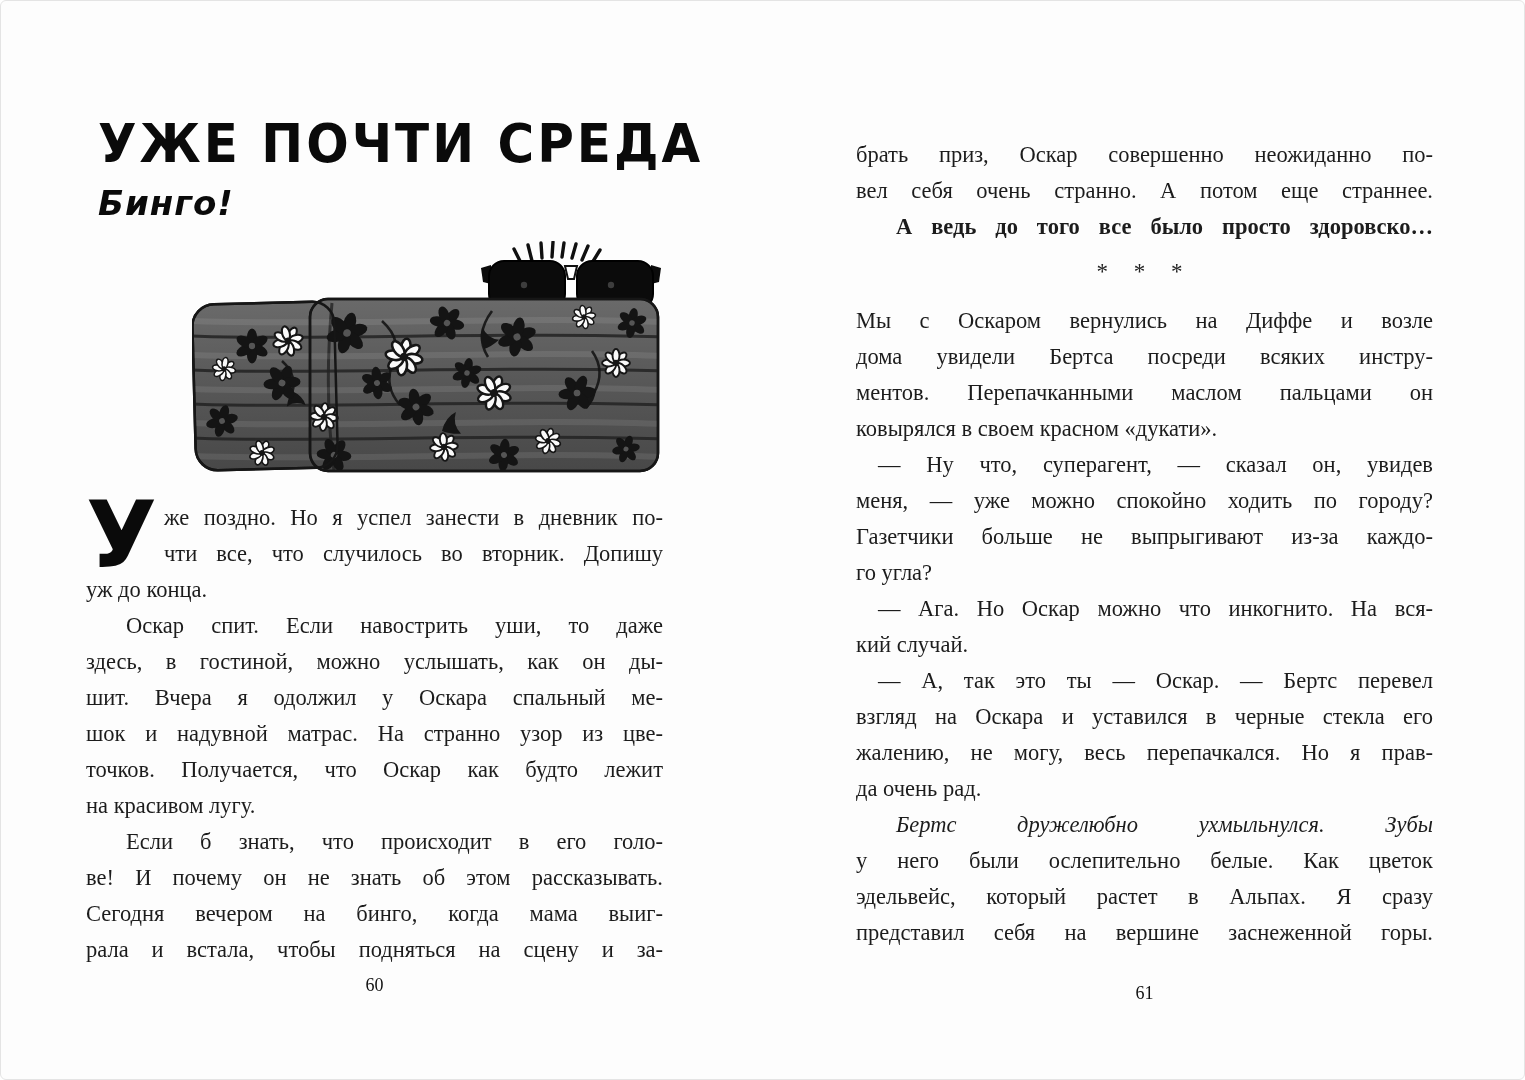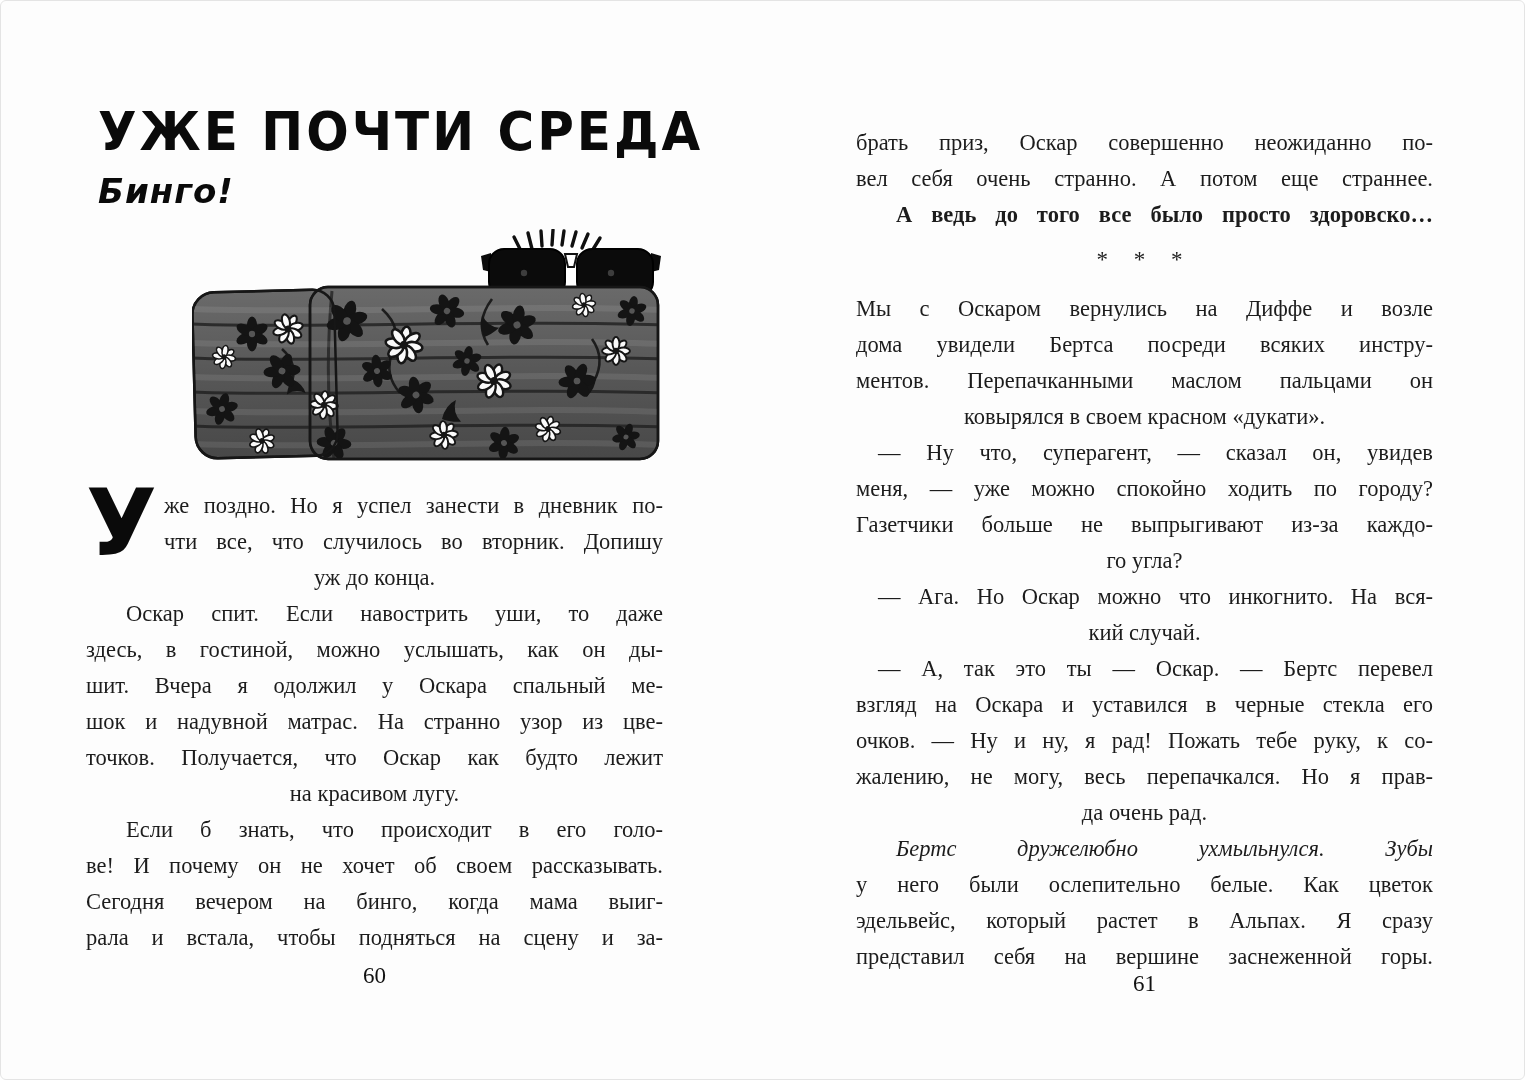--- a/index.html
+++ b/index.html
@@ -1,49 +1,49 @@
 <!DOCTYPE html>
 <html><head>
 <meta charset="utf-8">
 <style>
   html,body{margin:0;padding:0;background:#ffffff;}
   .spread{
     position:relative;width:1525px;height:1080px;background:#fdfdfd;
     border:1px solid #e4e4e4;border-radius:6px;box-sizing:border-box;overflow:hidden;
     font-family:"Liberation Serif",serif;color:#1c1c1c;
   }
-  .page{position:absolute;top:0;height:924px;width:577px;}
+  .page{position:absolute;top:12px;height:924px;width:577px;}
   .page-left{left:85px;}
   .page-right{left:855px;margin-top:8px;}
   .chapter-title{
     position:absolute;top:104px;left:12px;
     font-family:"DejaVu Sans",sans-serif;font-weight:bold;font-size:50px;line-height:1;
     letter-spacing:3px;color:#0a0a0a;white-space:nowrap;transform:scaleY(1.06);transform-origin:left top;
   }
   .chapter-subtitle{
     position:absolute;top:170px;left:12px;
     font-family:"DejaVu Sans",sans-serif;font-weight:bold;font-style:italic;
     font-size:34px;color:#0a0a0a;letter-spacing:1px;
   }
   .illustration{position:absolute;top:228px;left:106px;width:470px;height:235px;}
   .textcol{position:absolute;left:0;width:577px;font-size:22.5px;line-height:36px;}
   .textcol-left{top:487px;}
   .textcol-right{top:116px;}
-  .bl{text-align:center;min-height:36px;}
+  .bl{text-align:left;min-height:36px;}
   .jl{text-align:justify;text-align-last:justify;}
   .ctr{text-align:center;text-align-last:center;letter-spacing:10px;font-size:23px;
        margin:9px 0 13px;color:#222;}
   .dropcap{
     float:left;height:68px;width:66px;margin:4px 12px 0 0;
     font-family:"DejaVu Sans",sans-serif;font-weight:bold;font-size:92px;line-height:64px;
     color:#0a0a0a;text-align:left;
   }
   .pagenum{
     position:absolute;top:962px;left:0;width:577px;text-align:center;
-    font-size:23px;color:#111;
+    font-size:18px;color:#111;
   }
 </style>
 </head>
 <body>
 
 <div class="spread">
 
   <div class="page page-left">
     <div class="chapter-title">УЖЕ ПОЧТИ СРЕДА</div>
     <div class="chapter-subtitle">Бинго!</div>
@@ -179,21 +179,21 @@
     <div class="bl jl">же поздно. Но я успел занести в дневник по-</div>
         <div class="bl jl">чти все, что случилось во вторник. Допишу</div>
         <div class="bl">уж до конца.</div>
         <div class="bl jl" style="text-indent: 40px;">Оскар спит. Если навострить уши, то даже</div>
         <div class="bl jl">здесь, в гостиной, можно услышать, как он ды-</div>
         <div class="bl jl">шит. Вчера я одолжил у Оскара спальный ме-</div>
         <div class="bl jl">шок и надувной матрас. На странно узор из цве-</div>
         <div class="bl jl">точков. Получается, что Оскар как будто лежит</div>
         <div class="bl">на красивом лугу.</div>
         <div class="bl jl" style="text-indent: 40px;">Если б знать, что происходит в его голо-</div>
-        <div class="bl jl">ве! И почему он не хочет об своем рассказывать.</div>
+        <div class="bl jl">ве! И почему он не знать об этом рассказывать.</div>
         <div class="bl jl">Сегодня вечером на бинго, когда мама выиг-</div>
         <div class="bl jl">рала и встала, чтобы подняться на сцену и за-</div>
       </div>
 
     <div class="pagenum">60</div>
   </div>
 
   <div class="page page-right">
     <div class="textcol textcol-right">
         <div class="bl jl">брать приз, Оскар совершенно неожиданно по-</div>
@@ -205,21 +205,20 @@
         <div class="bl jl">ментов. Перепачканными маслом пальцами он</div>
         <div class="bl">ковырялся в своем красном «дукати».</div>
         <div class="bl jl" style="text-indent: 22px;">— Ну что, суперагент, — сказал он, увидев</div>
         <div class="bl jl">меня, — уже можно спокойно ходить по городу?</div>
         <div class="bl jl">Газетчики больше не выпрыгивают из-за каждо-</div>
         <div class="bl">го угла?</div>
         <div class="bl jl" style="text-indent: 22px;">— Ага. Но Оскар можно что инкогнито. На вся-</div>
         <div class="bl">кий случай.</div>
         <div class="bl jl" style="text-indent: 22px;">— А, так это ты — Оскар. — Бертс перевел</div>
         <div class="bl jl">взгляд на Оскара и уставился в черные стекла его</div>
-        <div class="bl jl">очков. — Ну и ну, я рад! Пожать тебе руку, к со-</div>
         <div class="bl jl">жалению, не могу, весь перепачкался. Но я прав-</div>
         <div class="bl">да очень рад.</div>
         <div class="bl jl" style="text-indent: 40px; font-style: italic;">Бертс дружелюбно ухмыльнулся. Зубы</div>
         <div class="bl jl">у него были ослепительно белые. Как цветок</div>
         <div class="bl jl">эдельвейс, который растет в Альпах. Я сразу</div>
         <div class="bl jl">представил себя на вершине заснеженной горы.</div>
       </div>
     <div class="pagenum">61</div>
   </div>
 

